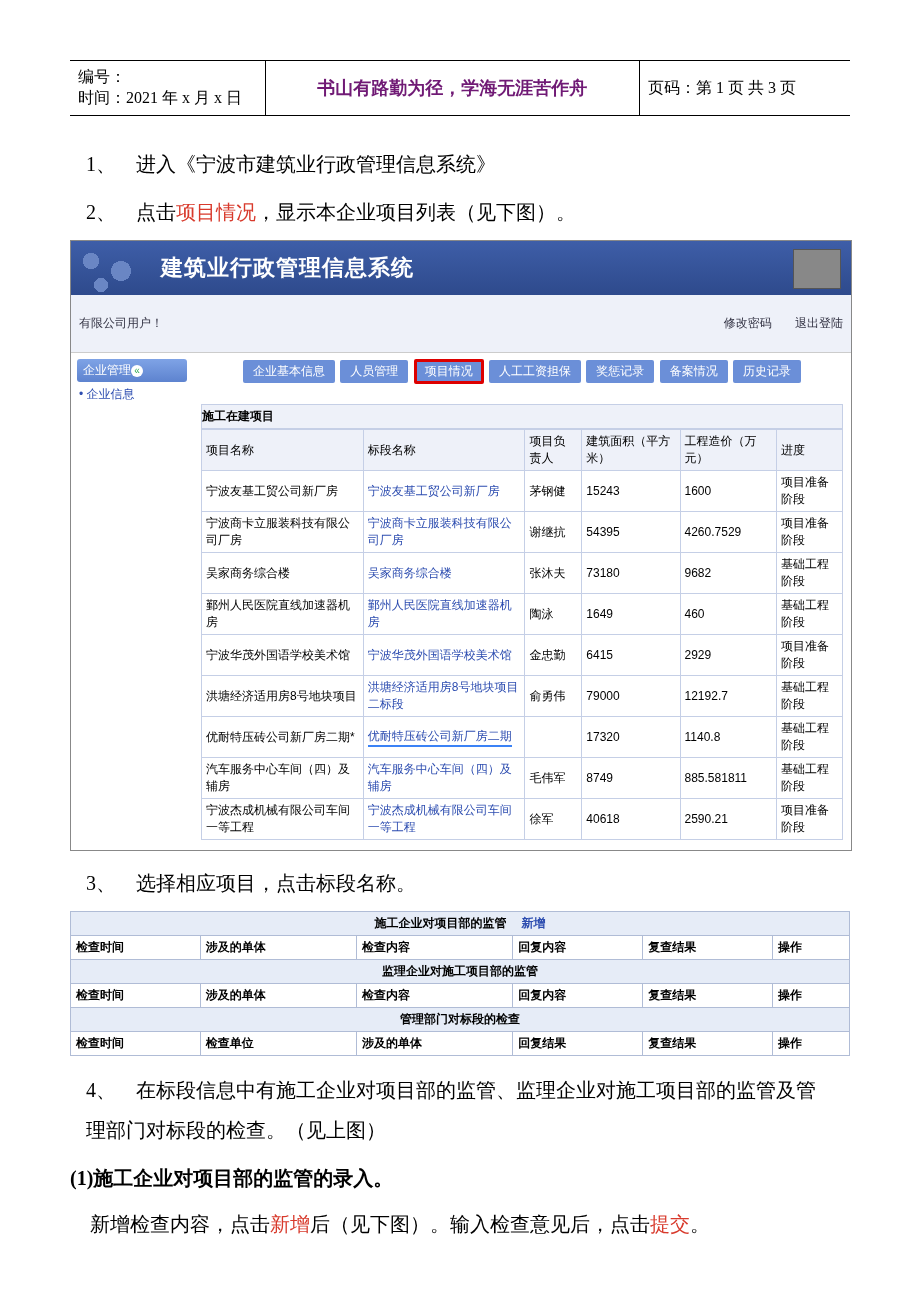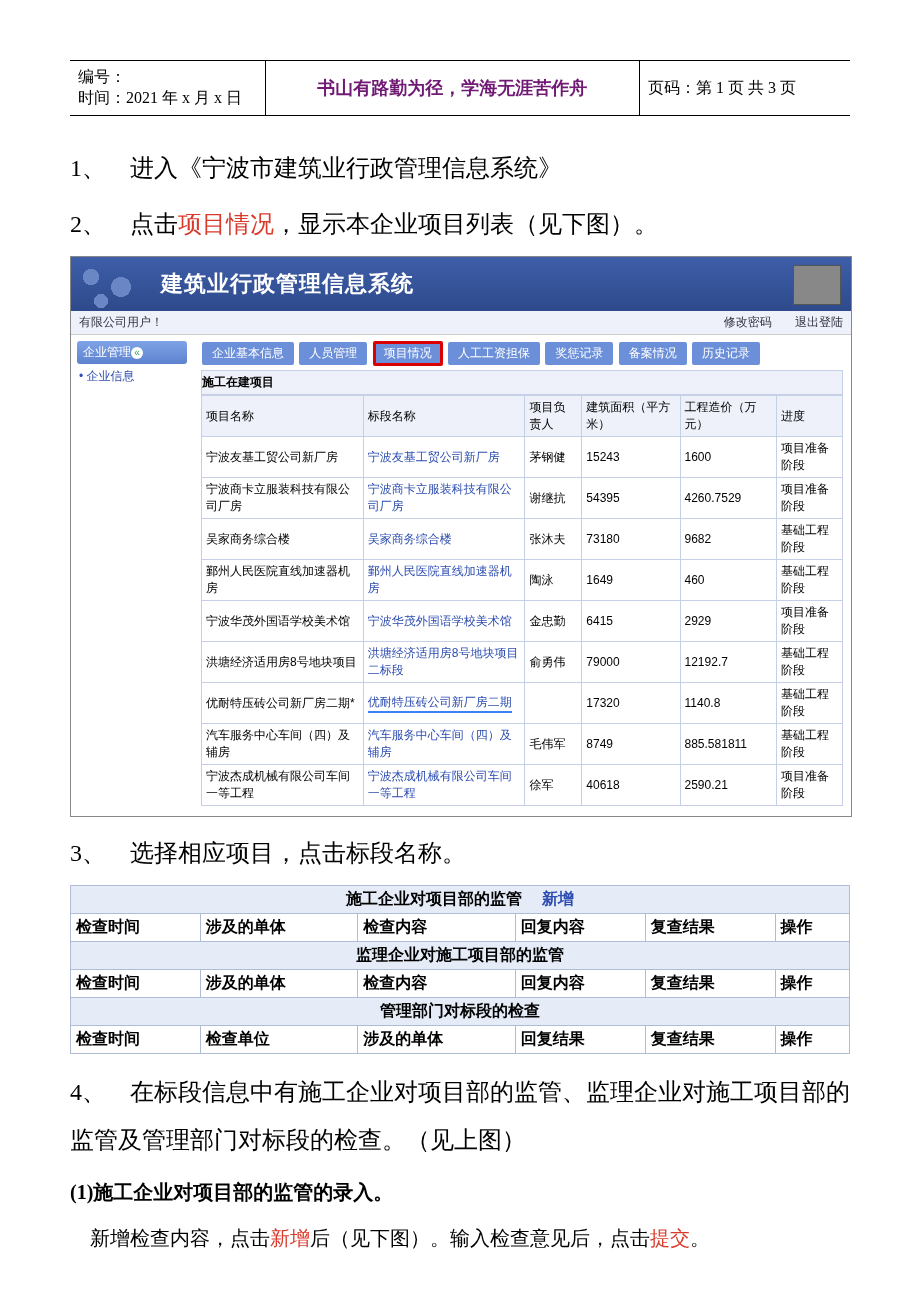--- a/index.html
+++ b/index.html
@@ -49,23 +49,23 @@
     text-align: center;
     font-weight: bold;
     margin: 30px 0 40px 0;
   }
   .body-text {
     font-size: 20px;
     line-height: 2.0;
     margin: 6px 0;
   }
   .num-item {
-    font-size: 24px;
+    font-size: 20px;
     line-height: 2.0;
-    margin: 8px 0;
+    margin: 8px 16px;
   }
   .red { color: #d83a2c; }
 
   
   .shot1 {
     width: 100%;
     border: 1px solid #888;
     font-family: "SimSun", sans-serif;
     font-size: 12px;
     margin: 6px 0 12px 0;
@@ -87,39 +87,39 @@
   }
   .shot1 .banner .btitle {
     font-size: 22px;
     font-weight: bold;
     letter-spacing: 1px;
   }
   .shot1 .banner .pic {
     position:absolute; right:10px; top:8px; width:46px; height:38px; background:#888; border:1px solid #555;
   }
   .shot1 .userbar {
-    background:#eef1f9; color:#334; padding:3px 8px;
+    background:#eef1f9; color:#334; padding:20px 8px;
     display:flex; justify-content:space-between; border-bottom:1px solid #ccc;
   }
   .shot1 .userbar .r a { color:#334; text-decoration:none; margin-left:20px; }
   .shot1 .main {
     display:flex; align-items:flex-start; background:#fff;
   }
   .shot1 .sidebar {
     width:110px; background:#fff; padding:6px;
   }
   .shot1 .side-head {
     background:linear-gradient(#7fa3e6,#5d83cf); color:#fff;
     padding:3px 6px; border-radius:3px; display:flex;
     align-items:center;
   }
   .shot1 .side-head .chev { background:#fff; color:#3a5; border-radius:50%; width:12px;height:12px;font-size:10px; display:flex;align-items:center;justify-content:center;}
   .shot1 .side-item { color:#2d4db0; padding:4px 2px; }
   .shot1 .content { flex:1; padding:6px 8px 10px 8px; }
-  .shot1 .tabs { text-align:left; margin-bottom:4px; }
+  .shot1 .tabs { text-align:center; margin-bottom:20px; }
   .shot1 .tabs span {
     display:inline-block; background:#6b8fd8; color:#fff;
     padding:3px 10px; margin:0 1px; font-size:12px; border-radius:2px;
   }
   .shot1 .tabs span.active {
     border:3px solid #d00; padding:1px 8px;
   }
   .shot1 .tableheader {
     background:#eef1f9; text-align:left; padding:3px 0; font-weight:bold; border:1px solid #c5cfe6;
   }
@@ -128,21 +128,21 @@
   }
   table.data1 th, table.data1 td {
     border:1px solid #c5cfe6; padding:3px 4px; text-align:left;
   }
   table.data1 th { background:#eef1f9; font-weight:normal; }
   table.data1 td.link { color:#2d4db0; }
   .underline-red { border-bottom:2px solid #3b82f6; display:inline-block; }
 
   
   .shot2 {
-    width:100%; border-collapse:collapse; font-size:16px;
+    width:100%; border-collapse:collapse; font-size:12px;
     margin:6px 0 14px 0;
   }
   .shot2 th, .shot2 td {
     border:1px solid #b0bcd6; padding:3px 5px; text-align:left; background:#fff;
   }
   .shot2 .sechead {
     background:#e6ecf7; text-align:center; font-weight:bold;
   }
   .shot2 .lnk { color:#2d4db0; }
   .shot2 .redt { color:#d83a2c; }

